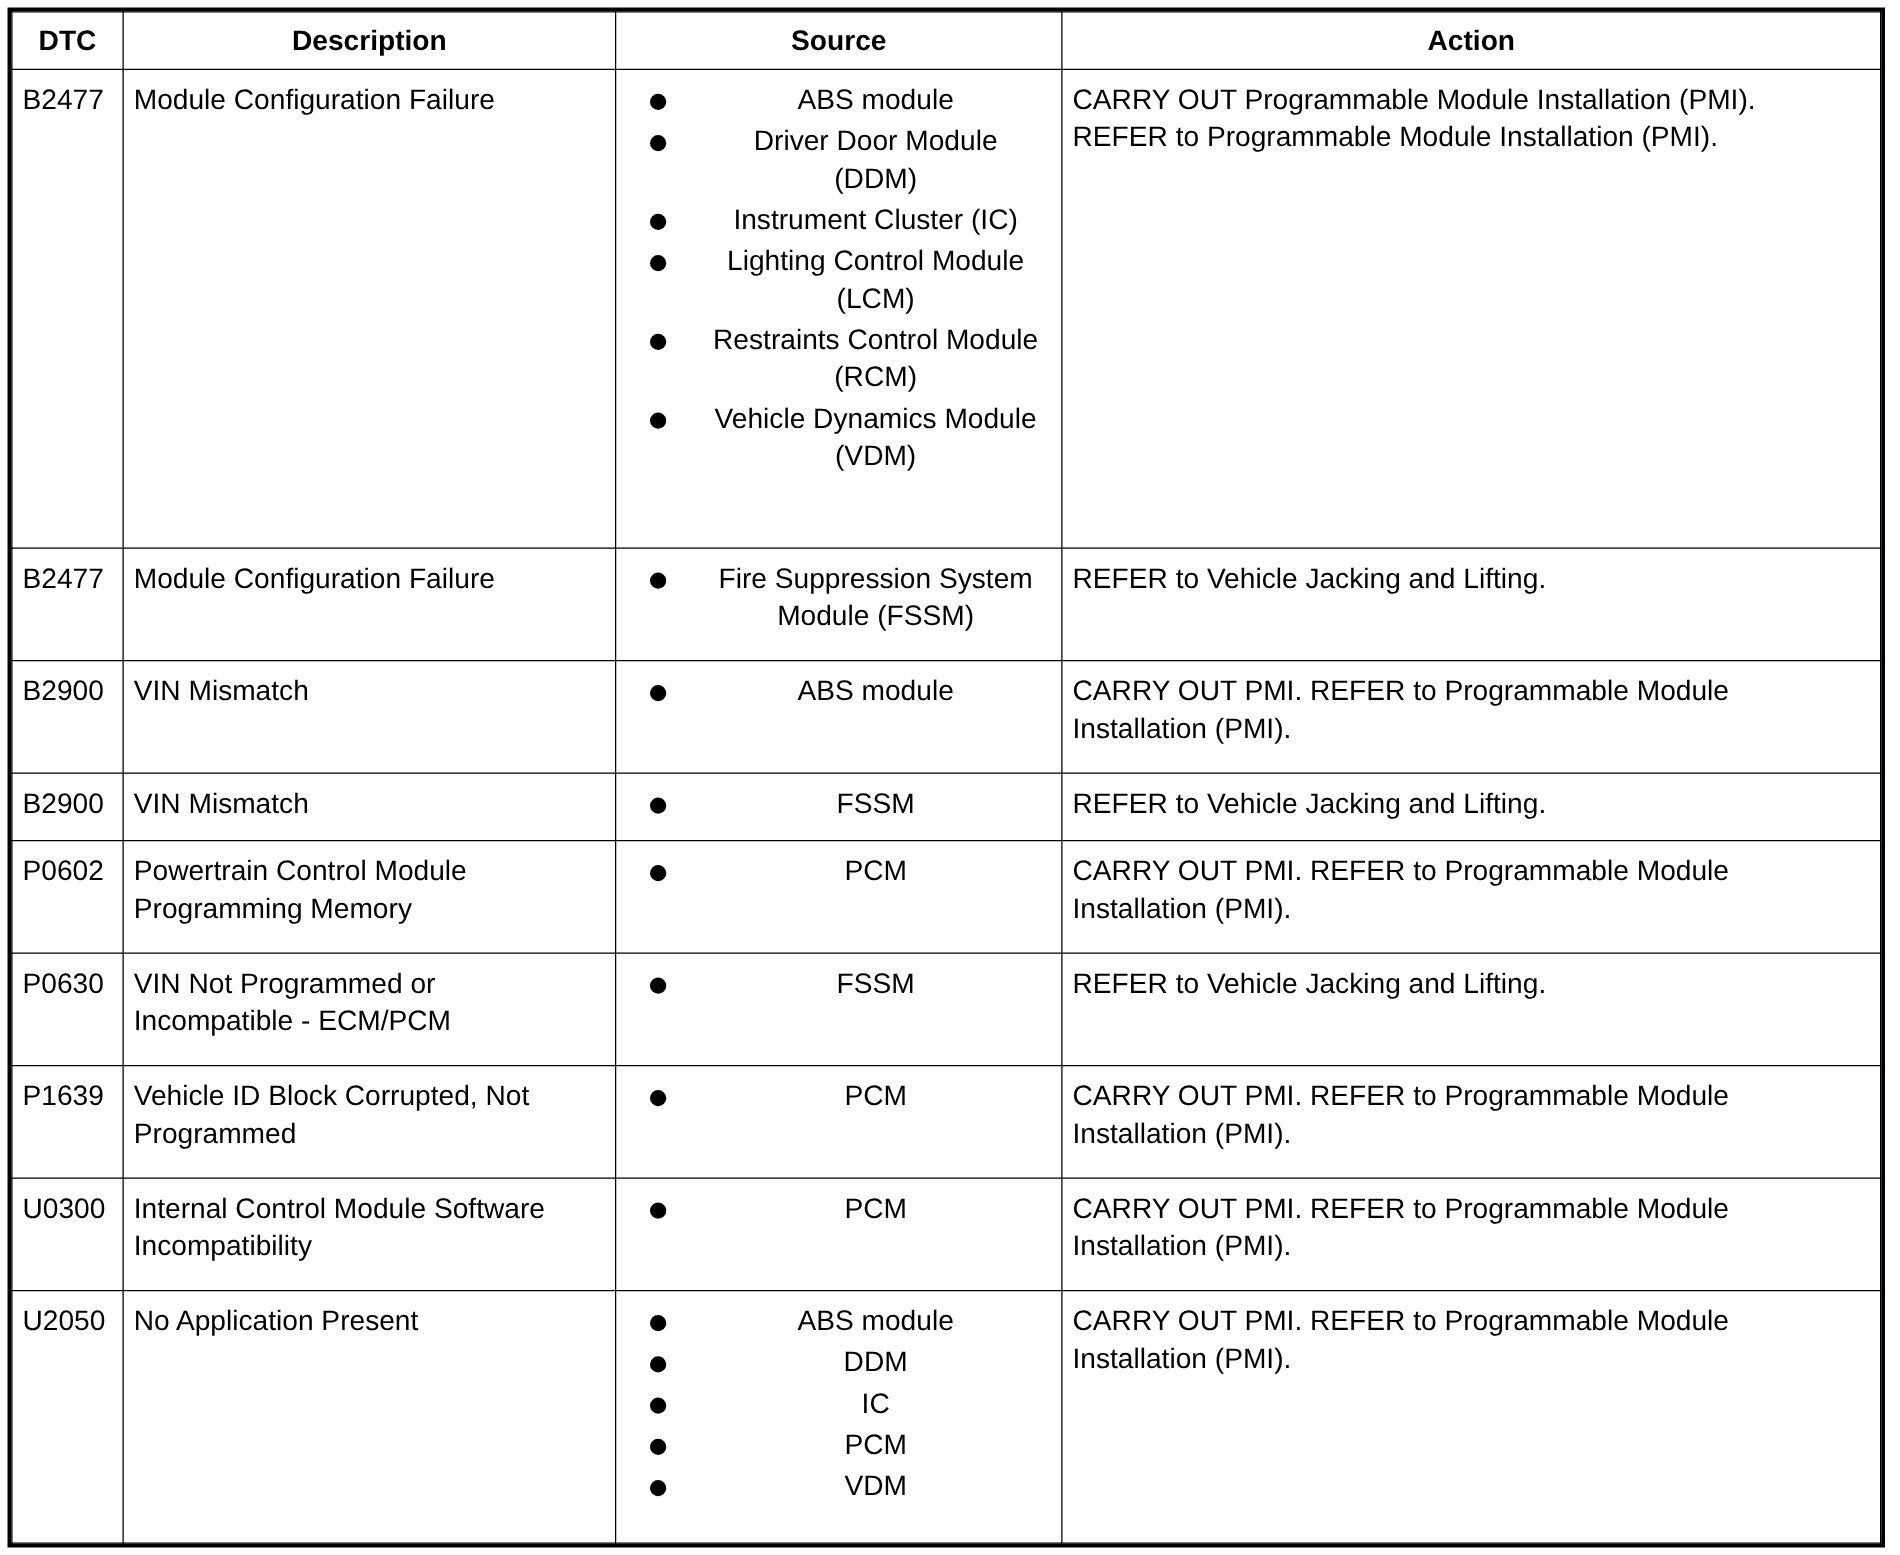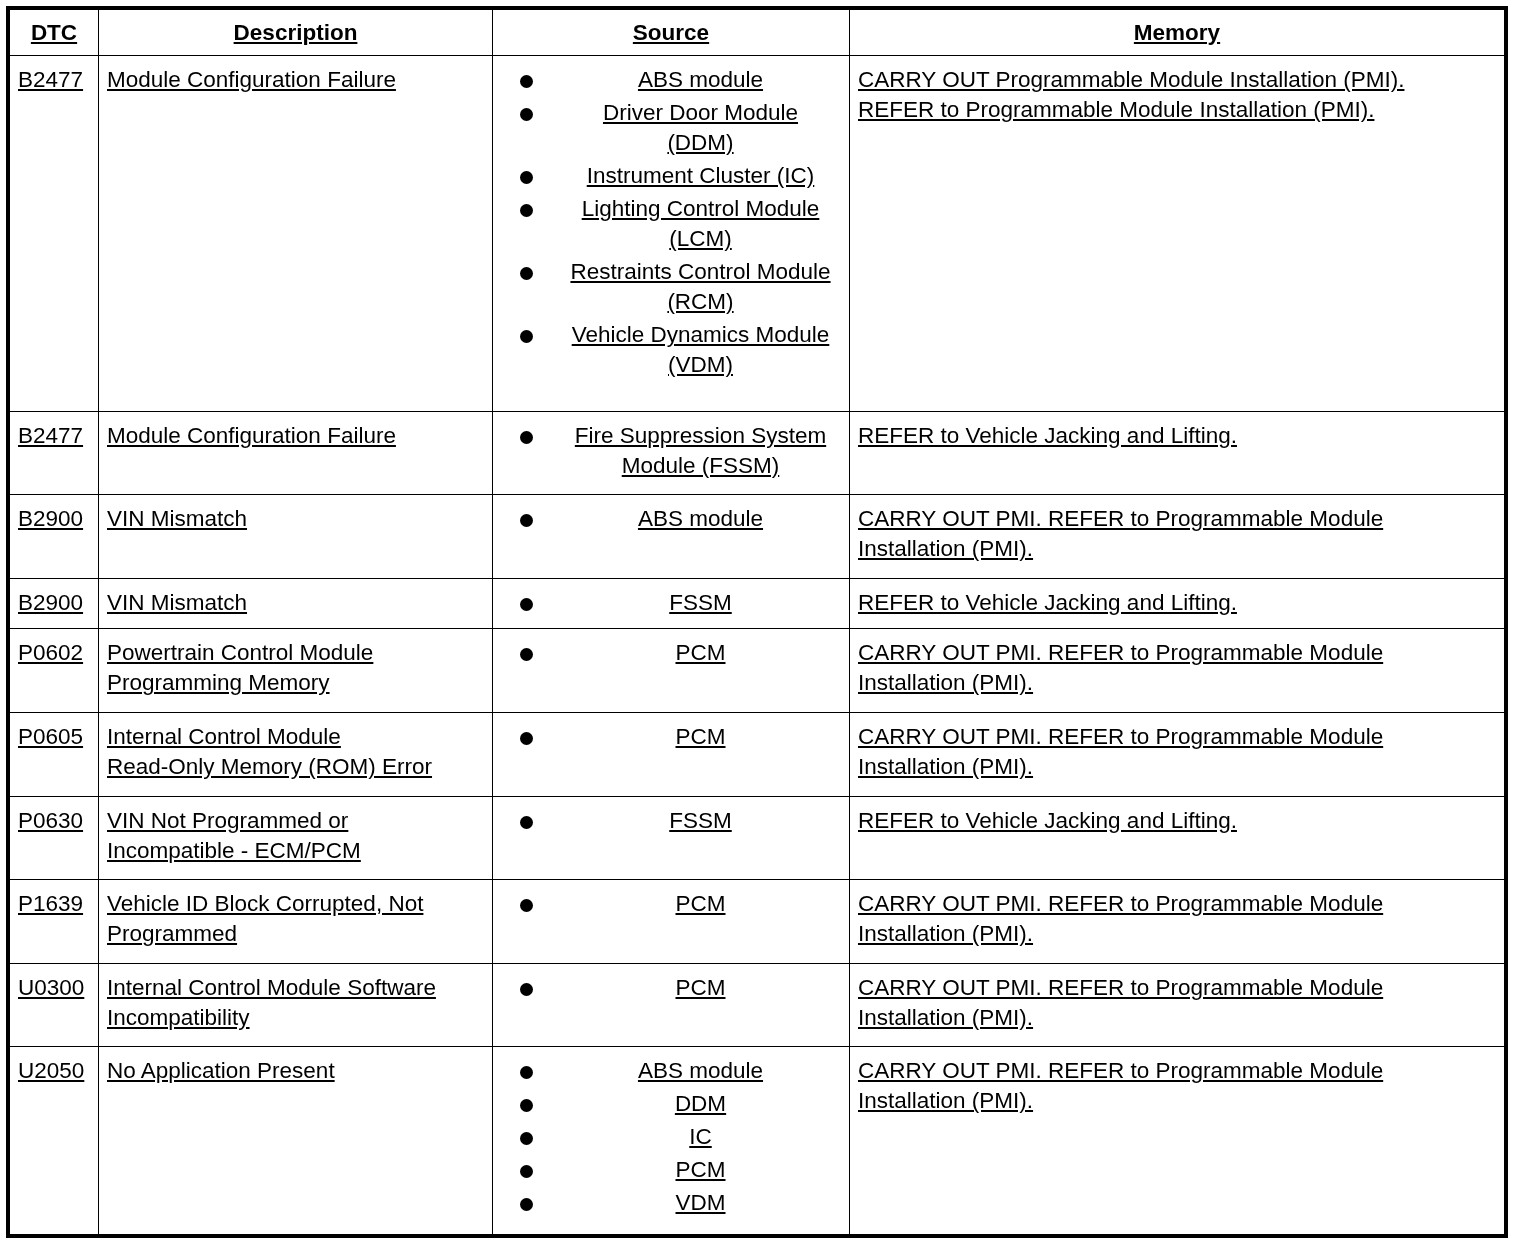--- a/index.html
+++ b/index.html
@@ -1,19 +1,19 @@
 <!DOCTYPE html>
 <html><head>
 <meta charset="utf-8">
 <style>
   html, body { margin: 0; padding: 0; background: #ffffff; }
   body { width: 1520px; height: 1244px; position: relative; font-family: "Liberation Sans", sans-serif; color: #000; }
   .tbl-wrap { position: absolute; left: 6px; top: 6px; width: 1502px; height: 1232px; border: 3px solid #000; box-sizing: border-box; }
   table { border-collapse: collapse; width: 100%; height: 100%; table-layout: fixed; }
-  th, td { border: 1.5px solid #000; vertical-align: top; font-size: 22.5px; line-height: 30px; padding: 0; text-decoration: underline; }
+  th, td { border: 1.5px solid #000; vertical-align: top; font-size: 22.5px; line-height: 30px; padding: 0; }
   th { font-weight: bold; text-align: center; vertical-align: middle; height: 45px; }
   td.dtc { padding: 9px 0 0 8px; }
   td.desc { padding: 9px 0 0 8px; }
   td.src { padding: 9px 0 0 0; }
   td.act { padding: 9px 0 0 8px; }
   ul.bullets { list-style: none; margin: 0; padding: 0; }
   ul.bullets li { position: relative; padding-left: 59px; margin-bottom: 3px; text-align: center; }
   ul.bullets li .dot { position: absolute; left: 27px; top: 10px; width: 13px; height: 13px; border-radius: 50%; background: #000; }
   .desc-text, .act-text { white-space: pre-line; }
 </style>
@@ -26,21 +26,21 @@
       <col style="width:89px">
       <col style="width:394px">
       <col style="width:357px">
       <col>
     </colgroup>
     <thead>
       <tr>
         <th>DTC</th>
         <th>Description</th>
         <th>Source</th>
-        <th>Memory</th>
+        <th>Action</th>
       </tr>
     </thead>
     <tbody id="tbody">
   <tr style="height: 332px;">
     <td class="dtc">B2477</td>
     <td class="desc"><span class="desc-text">Module Configuration Failure</span></td>
     <td class="src">
             <ul class="bullets">
               <li><span class="dot"></span><span class="desc-text">ABS module</span></li>
               <li><span class="dot"></span><span class="desc-text">Driver Door Module
@@ -99,32 +99,20 @@
 Programming Memory</span></td>
     <td class="src">
             <ul class="bullets">
               <li><span class="dot"></span><span class="desc-text">PCM</span></li>
             </ul>
           </td>
     <td class="act"><span class="act-text">CARRY OUT PMI. REFER to Programmable Module
 Installation (PMI).</span></td>
   </tr>
 
-  <tr style="height: 78px;">
-    <td class="dtc">P0605</td>
-    <td class="desc"><span class="desc-text">Internal Control Module
-Read-Only Memory (ROM) Error</span></td>
-    <td class="src">
-            <ul class="bullets">
-              <li><span class="dot"></span><span class="desc-text">PCM</span></li>
-            </ul>
-          </td>
-    <td class="act"><span class="act-text">CARRY OUT PMI. REFER to Programmable Module
-Installation (PMI).</span></td>
-  </tr>
 
   <tr style="height: 78px;">
     <td class="dtc">P0630</td>
     <td class="desc"><span class="desc-text">VIN Not Programmed or
 Incompatible - ECM/PCM</span></td>
     <td class="src">
             <ul class="bullets">
               <li><span class="dot"></span><span class="desc-text">FSSM</span></li>
             </ul>
           </td>

